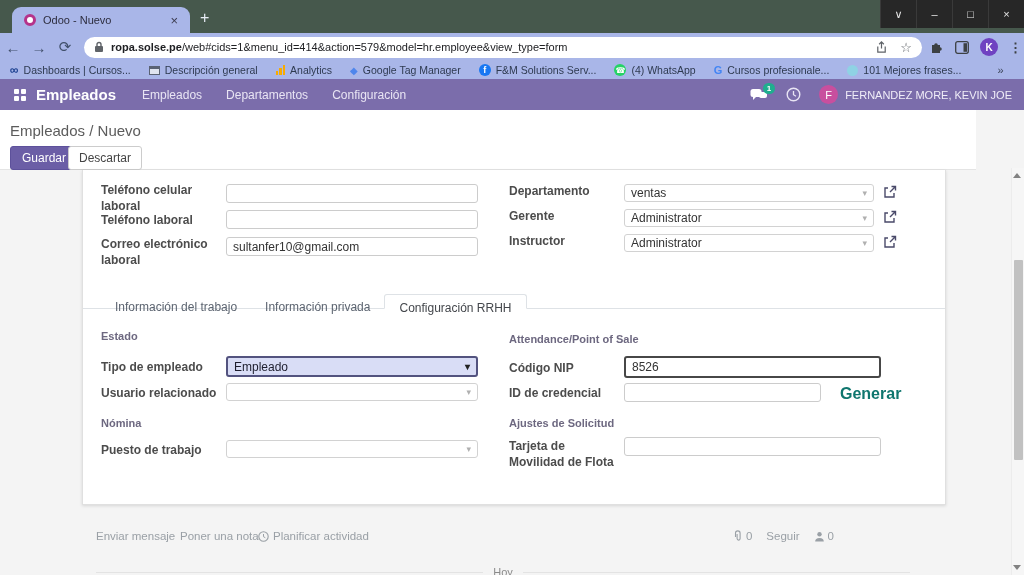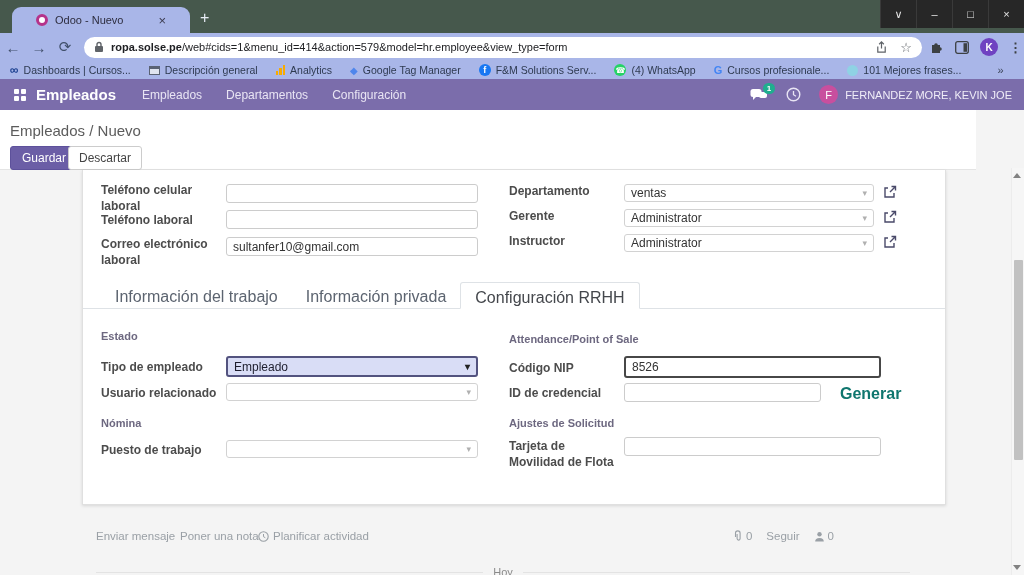--- a/index.html
+++ b/index.html
@@ -2,21 +2,21 @@
 <html><head>
 <meta charset="utf-8">
 <style>
   * { margin:0; padding:0; box-sizing:border-box; }
   body { font-family:"Liberation Sans", sans-serif; }
   .screen { position:relative; width:1024px; height:575px; overflow:hidden; background:#f4f4f4; }
 
   
   .titlebar { position:absolute; left:0; top:0; width:1024px; height:33px; background:#46584c; }
   .tab { position:absolute; left:12px; top:7px; width:178px; height:26px; background:#a9b6e8;
-         border-radius:9px 9px 0 0; display:flex; align-items:center; padding:0 24px; gap:7px; }
+         border-radius:9px 9px 0 0; display:flex; align-items:center; padding:0 12px; gap:7px; }
   .tab-favicon { width:12px; height:12px; border-radius:50%; border:3px solid #b5338a; background:#fff; flex:none; }
   .tab-title { font-size:11px; color:#2d2d3e; white-space:nowrap; overflow:hidden; flex:1; }
   .tab-close { font-size:13px; color:#3c3c50; cursor:default; }
   .newtab-btn { position:absolute; left:200px; top:10px; color:#e7ecf5; font-size:16px; line-height:16px; }
   .win-controls { position:absolute; right:0; top:0; height:28px; display:flex; }
   .win-btn { width:36px; height:28px; background:#272727; color:#e8e8e8; font-size:11px;
              display:flex; align-items:center; justify-content:center; border-left:1px solid #3a3a3a; }
 
   .toolbar { position:absolute; left:0; top:33px; width:1024px; height:28px; background:#a9b6e8;
              display:flex; align-items:center; }
@@ -78,21 +78,21 @@
   .flabel { position:absolute; font-size:12px; font-weight:700; color:#4c4c4c; line-height:1.35; }
   .finput { position:absolute; height:19px; border:1px solid #ccc; border-radius:3px; background:#fff;
             font-size:12px; color:#333; padding:0 6px; font-family:"Liberation Sans",sans-serif; }
   .m2o { position:absolute; height:18px; border:1px solid #d2d2d2; border-radius:3px; background:#fff;
          display:flex; align-items:center; padding:0 6px; font-size:12px; color:#333; }
   .m2o .caret { margin-left:auto; color:#b0b0b0; font-size:9px; }
   .ext-ic { position:absolute; width:14px; height:14px; }
   .sep { position:absolute; font-size:11px; font-weight:700; color:#6d6880; }
   .tabs { position:absolute; left:18px; top:112px; display:flex; height:27px; }
   .tabrow-line { position:absolute; left:0; top:138px; width:862px; height:1px; background:#dee2e6; }
-  .ptab { font-size:16px; color:#5c6470; padding:6px 14px 7px; }
+  .ptab { font-size:12px; color:#5c6470; padding:6px 14px 7px;margin-top:12px; }
   .ptab.active { background:#fff; border:1px solid #dee2e6; border-bottom:1px solid #fff; border-radius:3px 3px 0 0;
                  color:#44474c; position:relative; z-index:2; }
   .select-emp { position:absolute; left:143px; top:186px; width:252px; height:21px; background:#d9ddf6;
                 border:2px solid #53537f; border-radius:3px; display:flex; align-items:center;
                 padding:4px 6px; font-size:12px; color:#1e1e2e; }
   .select-emp .chev { margin-left:auto; color:#222; font-size:10px; font-weight:700; }
   .nip-input { border:2px solid #474747; height:22px; }
   .generar { position:absolute; left:757px; top:215px; font-size:16px; color:#0f766e;font-weight:bold; }
 
   

